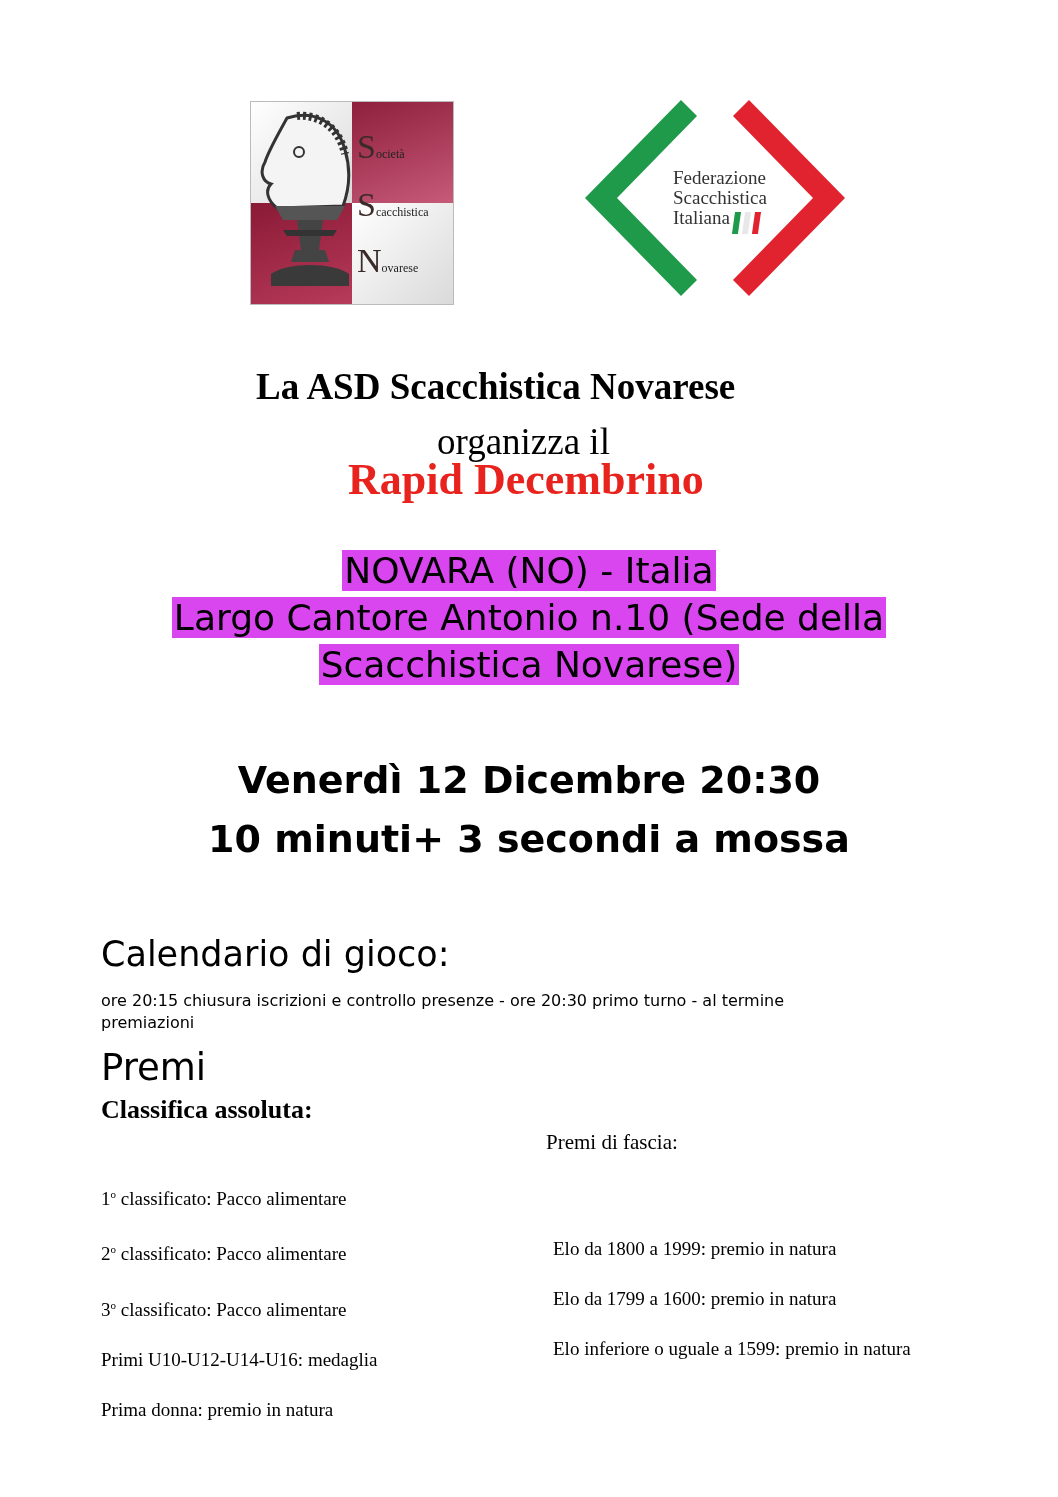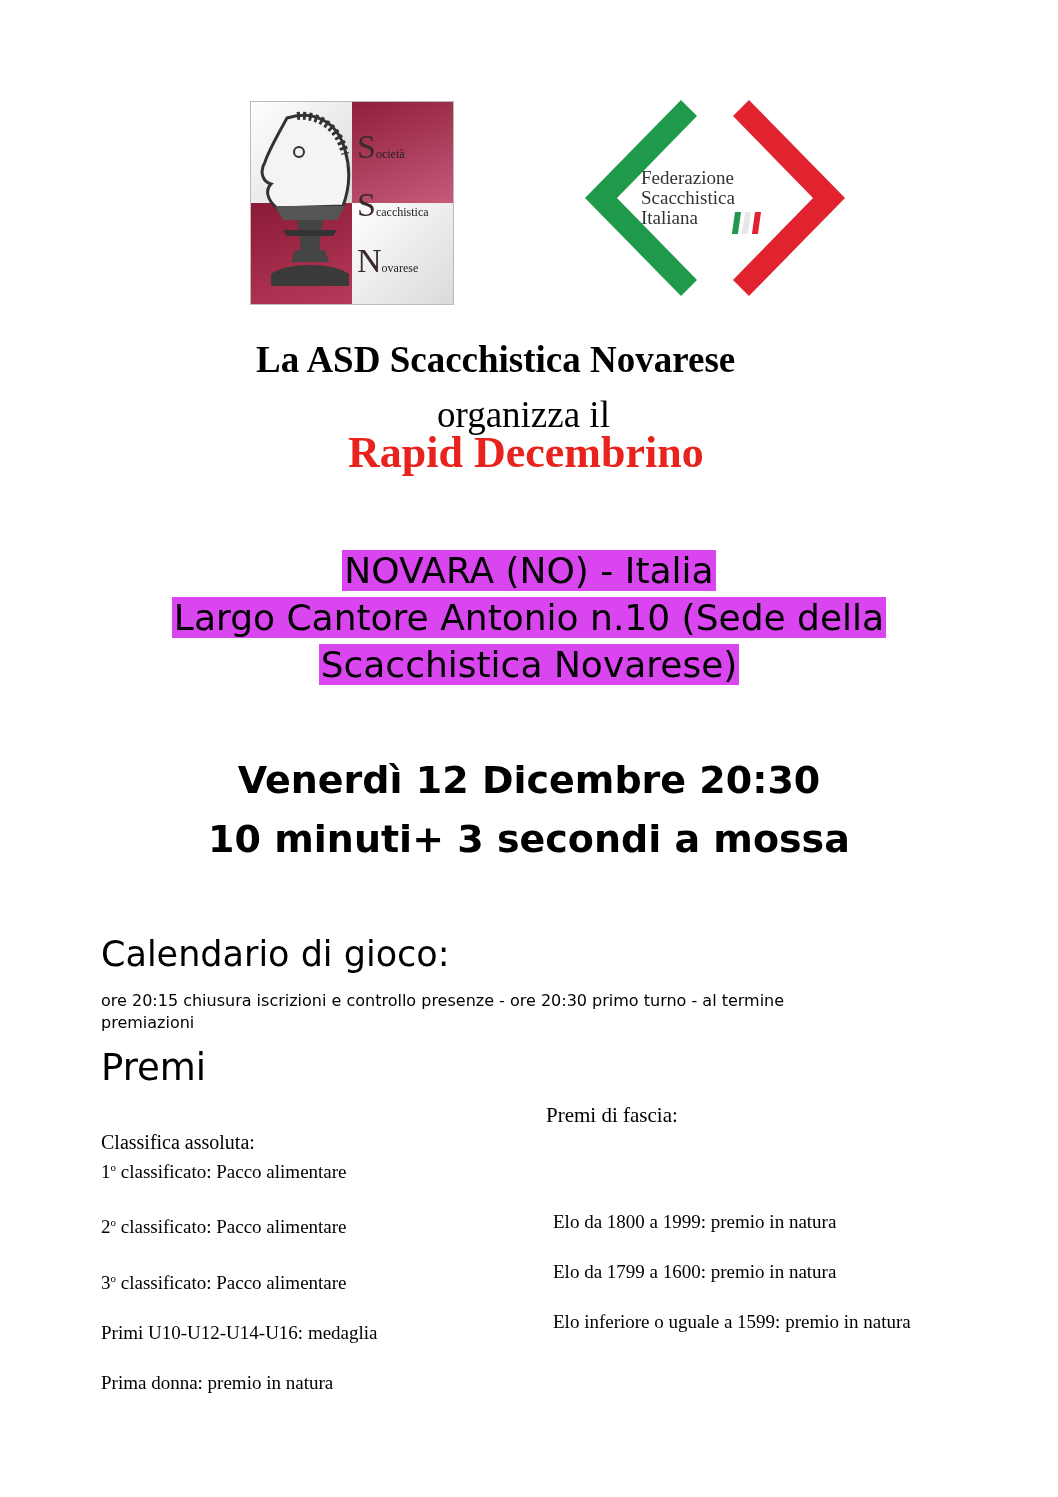--- a/index.html
+++ b/index.html
@@ -1,34 +1,34 @@
 <!DOCTYPE html>
 <html><head>
 <meta charset="utf-8">
 <style>
   html, body { margin: 0; padding: 0; background: #ffffff; }
   body { width: 1058px; height: 1497px; position: relative; overflow: hidden; color: #000; }
   .abs { position: absolute; }
-  .serif { font-family: "Liberation Serif", "DejaVu Serif", serif; }
+  .serif { font-family: "Liberation Serif", "DejaVu Serif", serif; margin-top: 27px; }
   .sans { font-family: "DejaVu Sans", "Liberation Sans", sans-serif; }
 
   
   #ssn-logo { left: 250px; top: 101px; width: 204px; height: 204px; border: 1px solid #bbb; box-sizing: border-box; overflow: hidden; }
   .q { position: absolute; width: 50%; height: 50%; }
   .q-tl { left: 0; top: 0; background: linear-gradient(135deg, #ffffff, #d9d9d9); }
   .q-tr { right: 0; top: 0; background: linear-gradient(160deg, #8e1f3d, #c65a78); }
   .q-bl { left: 0; bottom: 0; background: linear-gradient(160deg, #8a1a35, #b73a5a); }
   .q-br { right: 0; bottom: 0; background: linear-gradient(135deg, #ffffff, #dadada); }
   .ssn-word { position: absolute; left: 106px; font-family: "Liberation Serif", serif; color: #222; font-size: 12px; }
   .ssn-word .big { font-size: 34px; color: #3a2a2a; }
   .ssn-knight { position: absolute; left: 6px; top: 8px; width: 96px; height: 188px; }
 
   
   #fsi-logo { left: 585px; top: 100px; width: 260px; height: 196px; }
-  .fsi-text { position: absolute; left: 56px; top: 68px; font-family: "Liberation Serif", serif; font-size: 19px; line-height: 20px; color: #333; }
+  .fsi-text { position: absolute; left: 88px; top: 68px; font-family: "Liberation Serif", serif; font-size: 19px; line-height: 20px; color: #333; }
 
   .center { left: 0; width: 1058px; text-align: center; }
   .hl { background: #d946ef; padding: 0 2px; }
 </style>
 </head>
 <body>
 
 <div id="ssn-logo" class="abs">
   <div class="q q-tl"></div>
     <div class="q q-tr"></div>
@@ -80,21 +80,21 @@
 <div class="abs center sans" style="top:817px; font-size:38px; font-weight:bold;">10 minuti+ 3 secondi a mossa</div>
 
 <div class="abs sans" style="left:101px; top:934px; font-size:35px;">Calendario di gioco:</div>
 <div class="abs sans" style="left:101px; top:990px; font-size:16px; line-height:22px;">
   <div>ore 20:15 chiusura iscrizioni e controllo presenze - ore 20:30 primo turno - al termine</div>
   <div>premiazioni</div>
 </div>
 
 <div class="abs sans" style="left:101px; top:1046px; font-size:37px;">Premi</div>
 
-<div class="abs serif" style="left:101px; top:1131px; font-size:20px; font-weight:normal;">Classifica assoluta:</div>
+<div class="abs serif" style="left:101px; top:1068px; font-size:26px; font-weight:bold;">Classifica assoluta:</div>
 <div class="abs serif" style="left:546px; top:1103px; font-size:21px; font-weight:normal;">Premi di fascia:</div>
 
 <div class="abs serif" style="left:101px; top:1142px; font-size:19px; line-height:50px;">
   <div><span>1</span><sup style="font-size:11px">o</sup><span> classificato: Pacco alimentare</span></div>
   <div><span>2</span><sup style="font-size:11px">o</sup><span> classificato: Pacco alimentare</span></div>
   <div><span>3</span><sup style="font-size:11px">o</sup><span> classificato: Pacco alimentare</span></div>
   <div><span>Primi U10-U12-U14-U16: medaglia</span></div>
   <div><span>Prima donna: premio in natura</span></div>
 </div>
 

